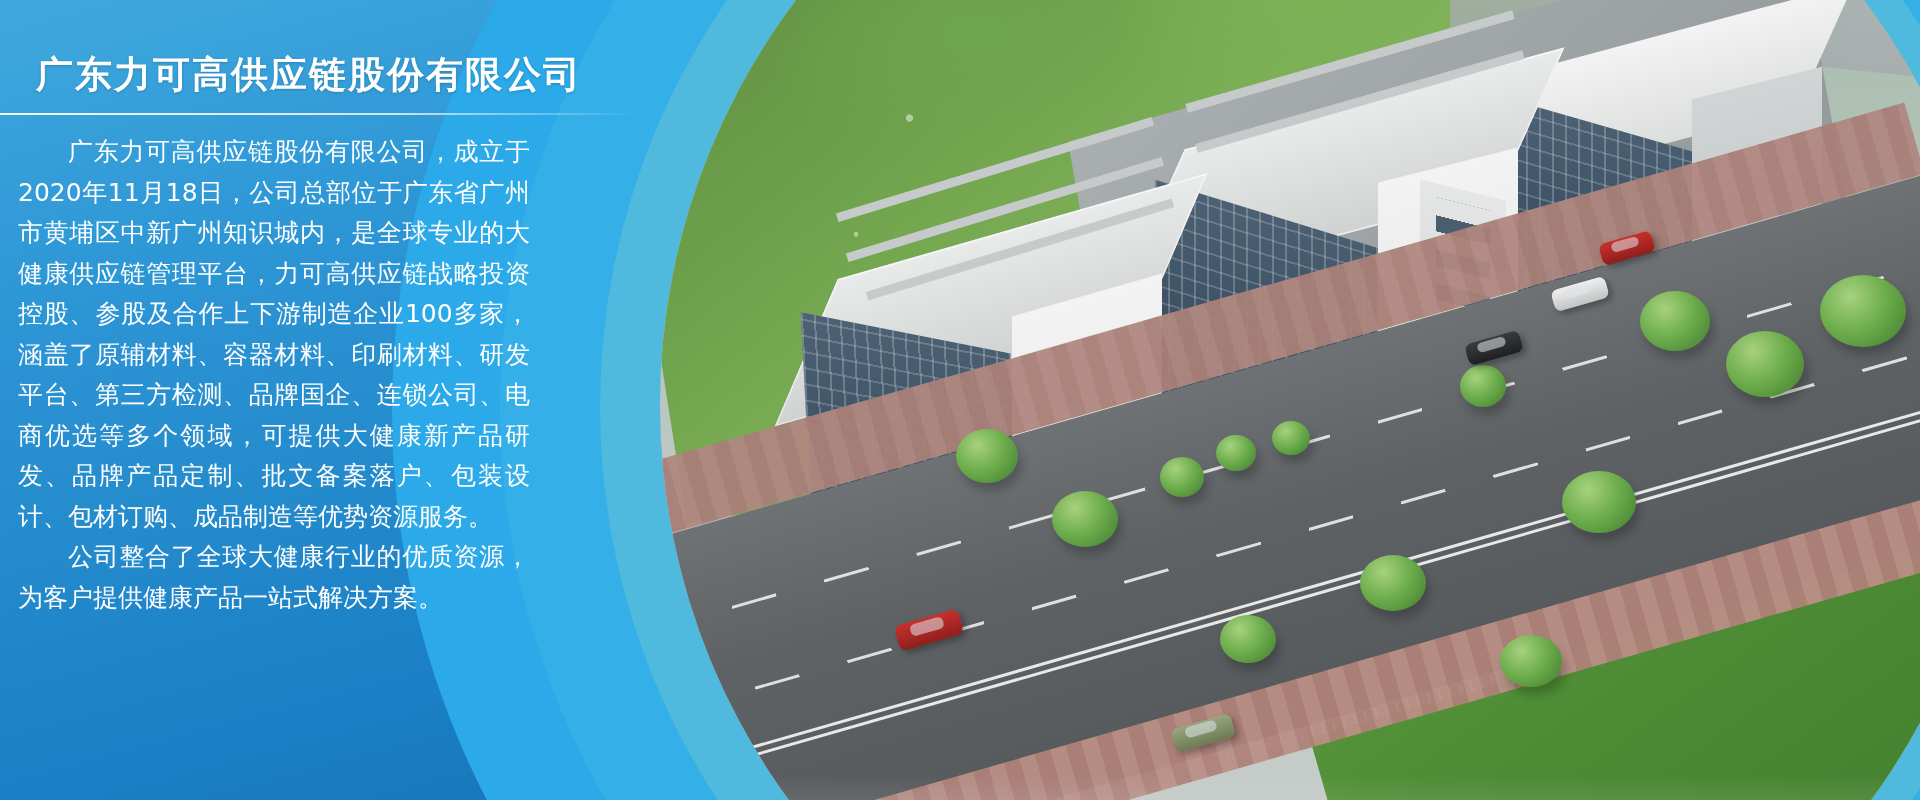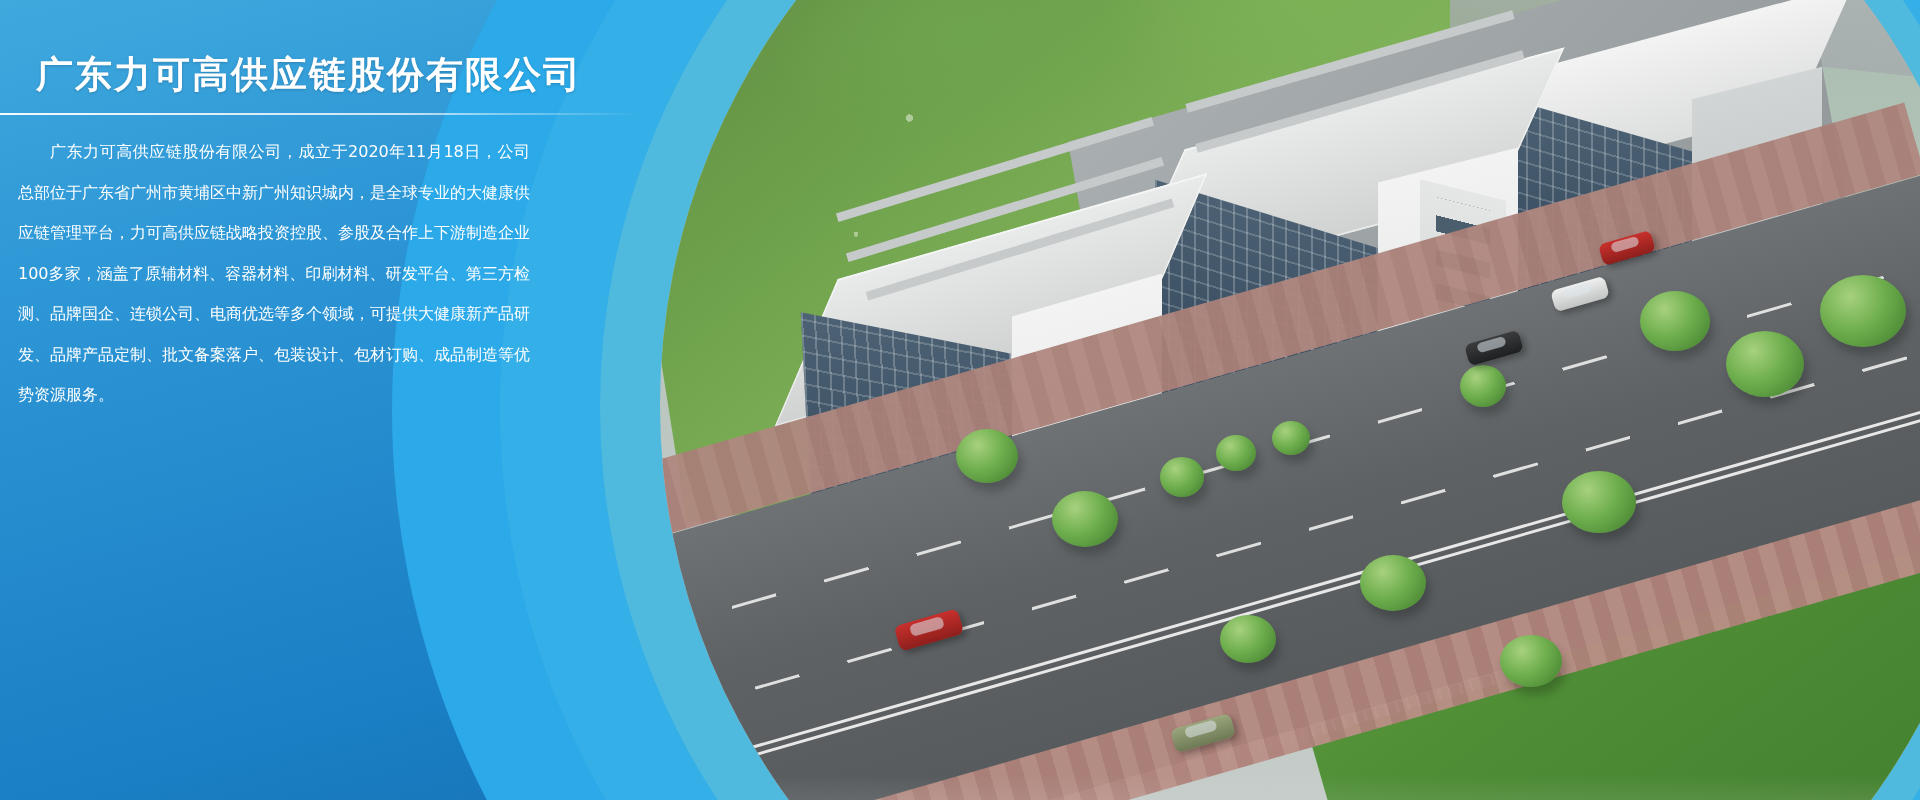--- a/index.html
+++ b/index.html
@@ -223,21 +223,21 @@
     position:absolute; left:36px; top:50px;
     font-size:37px; font-weight:bold; color:#FFFFFF; letter-spacing:2px;
     text-shadow:0 1px 3px rgba(0,0,0,.18); white-space:nowrap;
   }
   #title-divider {
     position:absolute; left:0; top:113px; width:640px; height:2px;
     background:linear-gradient(90deg,rgba(255,255,255,.95) 0%,rgba(255,255,255,.75) 62%,rgba(255,255,255,0) 100%);
   }
   #body-copy {
     position:absolute; left:18px; top:132px; width:512px;
-    font-size:16px; line-height:40.5px; color:#FFFFFF;
+    font-size:25px; line-height:40.5px; color:#FFFFFF;
     text-align:justify; text-justify:inter-character;
   }
   #body-copy p { margin:0; text-indent:2em; }
 </style>
 </head>
 <body>
 
 <div id="banner">
 
   <div class="arc" id="arc-outer"></div>
@@ -311,16 +311,17 @@
 
       <div class="ph-haze"></div>
     </div>
   </div>
 
   <div id="text-panel">
     <h1 id="page-title">广东力可高供应链股份有限公司</h1>
     <div id="title-divider"></div>
     <div id="body-copy">
       <p>广东力可高供应链股份有限公司，成立于2020年11月18日，公司总部位于广东省广州市黄埔区中新广州知识城内，是全球专业的大健康供应链管理平台，力可高供应链战略投资控股、参股及合作上下游制造企业100多家，涵盖了原辅材料、容器材料、印刷材料、研发平台、第三方检测、品牌国企、连锁公司、电商优选等多个领域，可提供大健康新产品研发、品牌产品定制、批文备案落户、包装设计、包材订购、成品制造等优势资源服务。</p>
+      <p>公司整合了全球大健康行业的优质资源，为客户提供健康产品一站式解决方案。</p>
     </div>
   </div>
 
 </div>
 
 </body></html>

